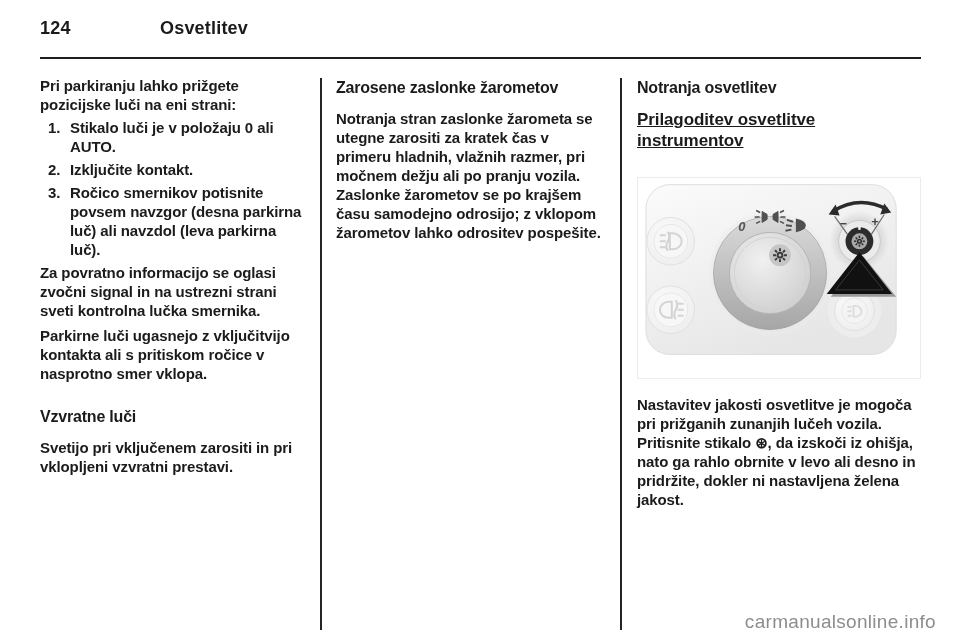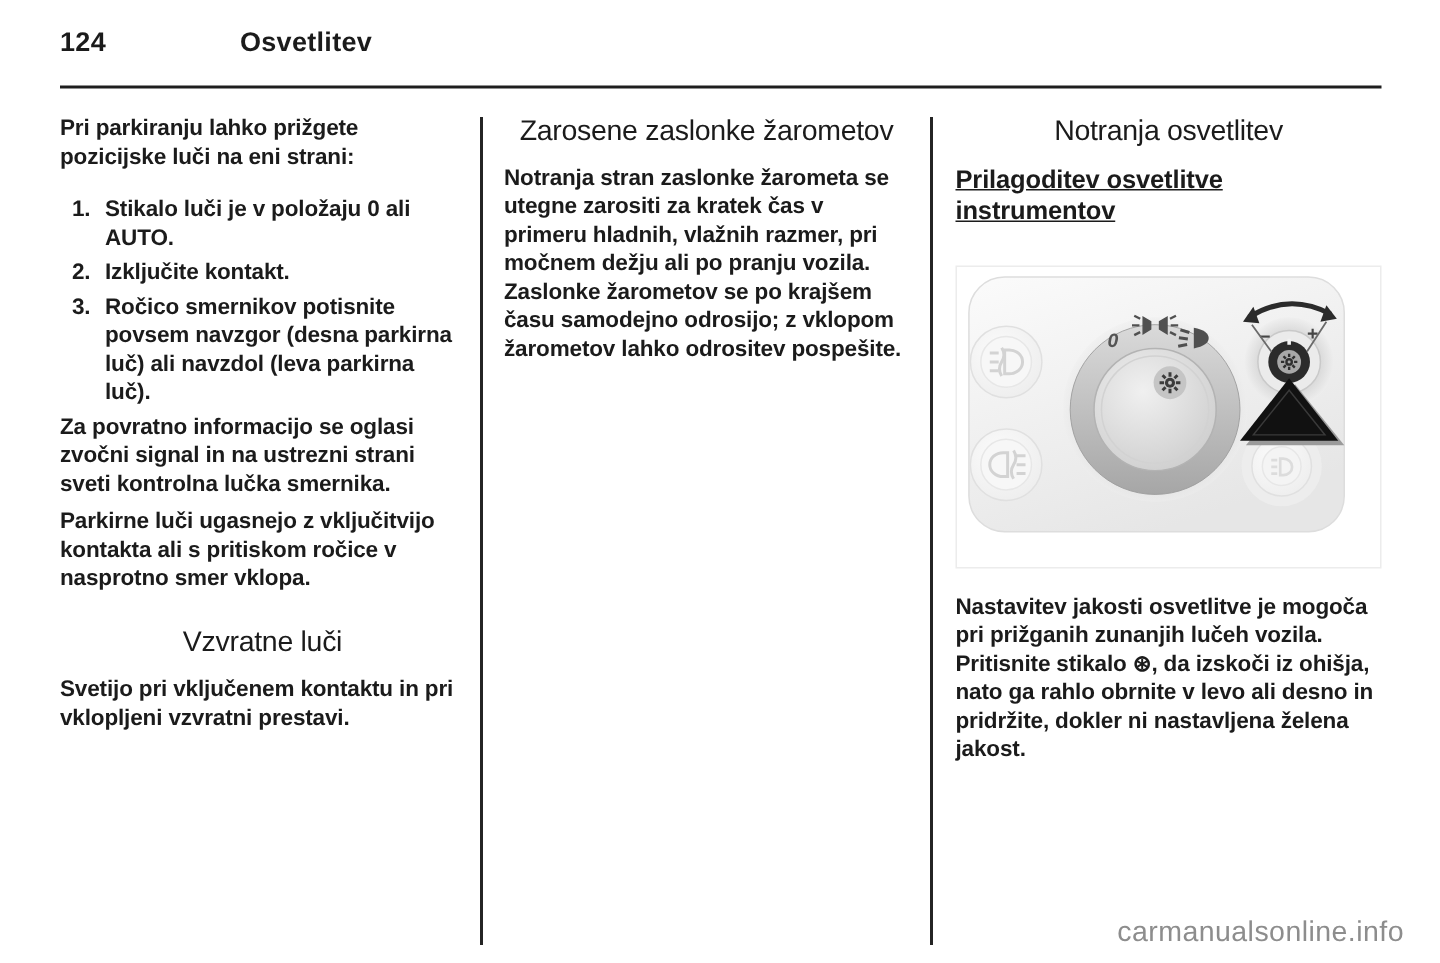--- a/index.html
+++ b/index.html
@@ -28,27 +28,27 @@
   }
   .col { font-size:15px; line-height:19px; font-weight:700; letter-spacing:-0.1px; }
   .col1 { width:270px; }
   .col2 { width:270px; }
   .col3 { width:284px; }
   .vdivider { width:2px; height:552px; background:#242424; flex:none; }
   .vdivider.d1 { margin:2px 14px 0 10px; }
   .vdivider.d2 { margin:2px 15px 0 14px; }
 
   .col p { margin:0 0 6px 0; }
-  .col p.tight { margin-bottom:16px; }
+  .col p.tight { margin-bottom:4px; }
   .steps { margin:0 0 2px 0; padding:0; list-style:none; }
   .steps li { display:flex; margin:0 0 4px 0; padding-left:8px; }
   .steps .num { width:22px; flex:none; }
   .steps .step-text { flex:1; }
 
-  .h1 { font-size:19px; line-height:24px; font-weight:400; margin:0 0 9px 0; letter-spacing:-0.2px;text-align:center; }
+  .h1 { font-size:16px; line-height:24px; font-weight:700; margin:0 0 9px 0; letter-spacing:-0.2px; }
   .col1 .h1.sub { margin-top:22px; }
   .h2 { font-size:17px; line-height:21px; font-weight:700; margin:4px 0 0 0; letter-spacing:-0.1px;text-decoration:underline; }
 
   figure.illustration {
     margin:26px 0 16px 0;
     border:1px solid #ececec;
     width:282px; height:200px;
     background:#ffffff;
   }
   .watermark {
@@ -80,21 +80,21 @@
         <span class="step-text">Izključite kontakt.</span>
       </li>
       <li>
         <span class="num">3.</span>
         <span class="step-text">Ročico smernikov potisnite povsem navzgor (desna parkirna luč) ali navzdol (leva parkirna luč).</span>
       </li>
     </ol>
     <p>Za povratno informacijo se oglasi zvočni signal in na ustrezni strani sveti kontrolna lučka smernika.</p>
     <p>Parkirne luči ugasnejo z vključitvijo kontakta ali s pritiskom ročice v nasprotno smer vklopa.</p>
     <h2 class="h1 sub">Vzvratne luči</h2>
-    <p>Svetijo pri vključenem kontaktu in pri vklopljeni vzvratni prestavi.</p>
+    <p>Svetijo pri vključenem zarositi in pri vklopljeni vzvratni prestavi.</p>
   </div>
 
   <div class="vdivider d1"></div>
 
   <div class="col col2">
     <h2 class="h1">Zarosene zaslonke žarometov</h2>
     <p>Notranja stran zaslonke žarometa se utegne zarositi za kratek čas v primeru hladnih, vlažnih razmer, pri močnem dežju ali po pranju vozila. Zaslonke žarometov se po krajšem času samodejno odrosijo; z vklopom žarometov lahko odrositev pospešite.</p>
   </div>
 
   <div class="vdivider d2"></div>

